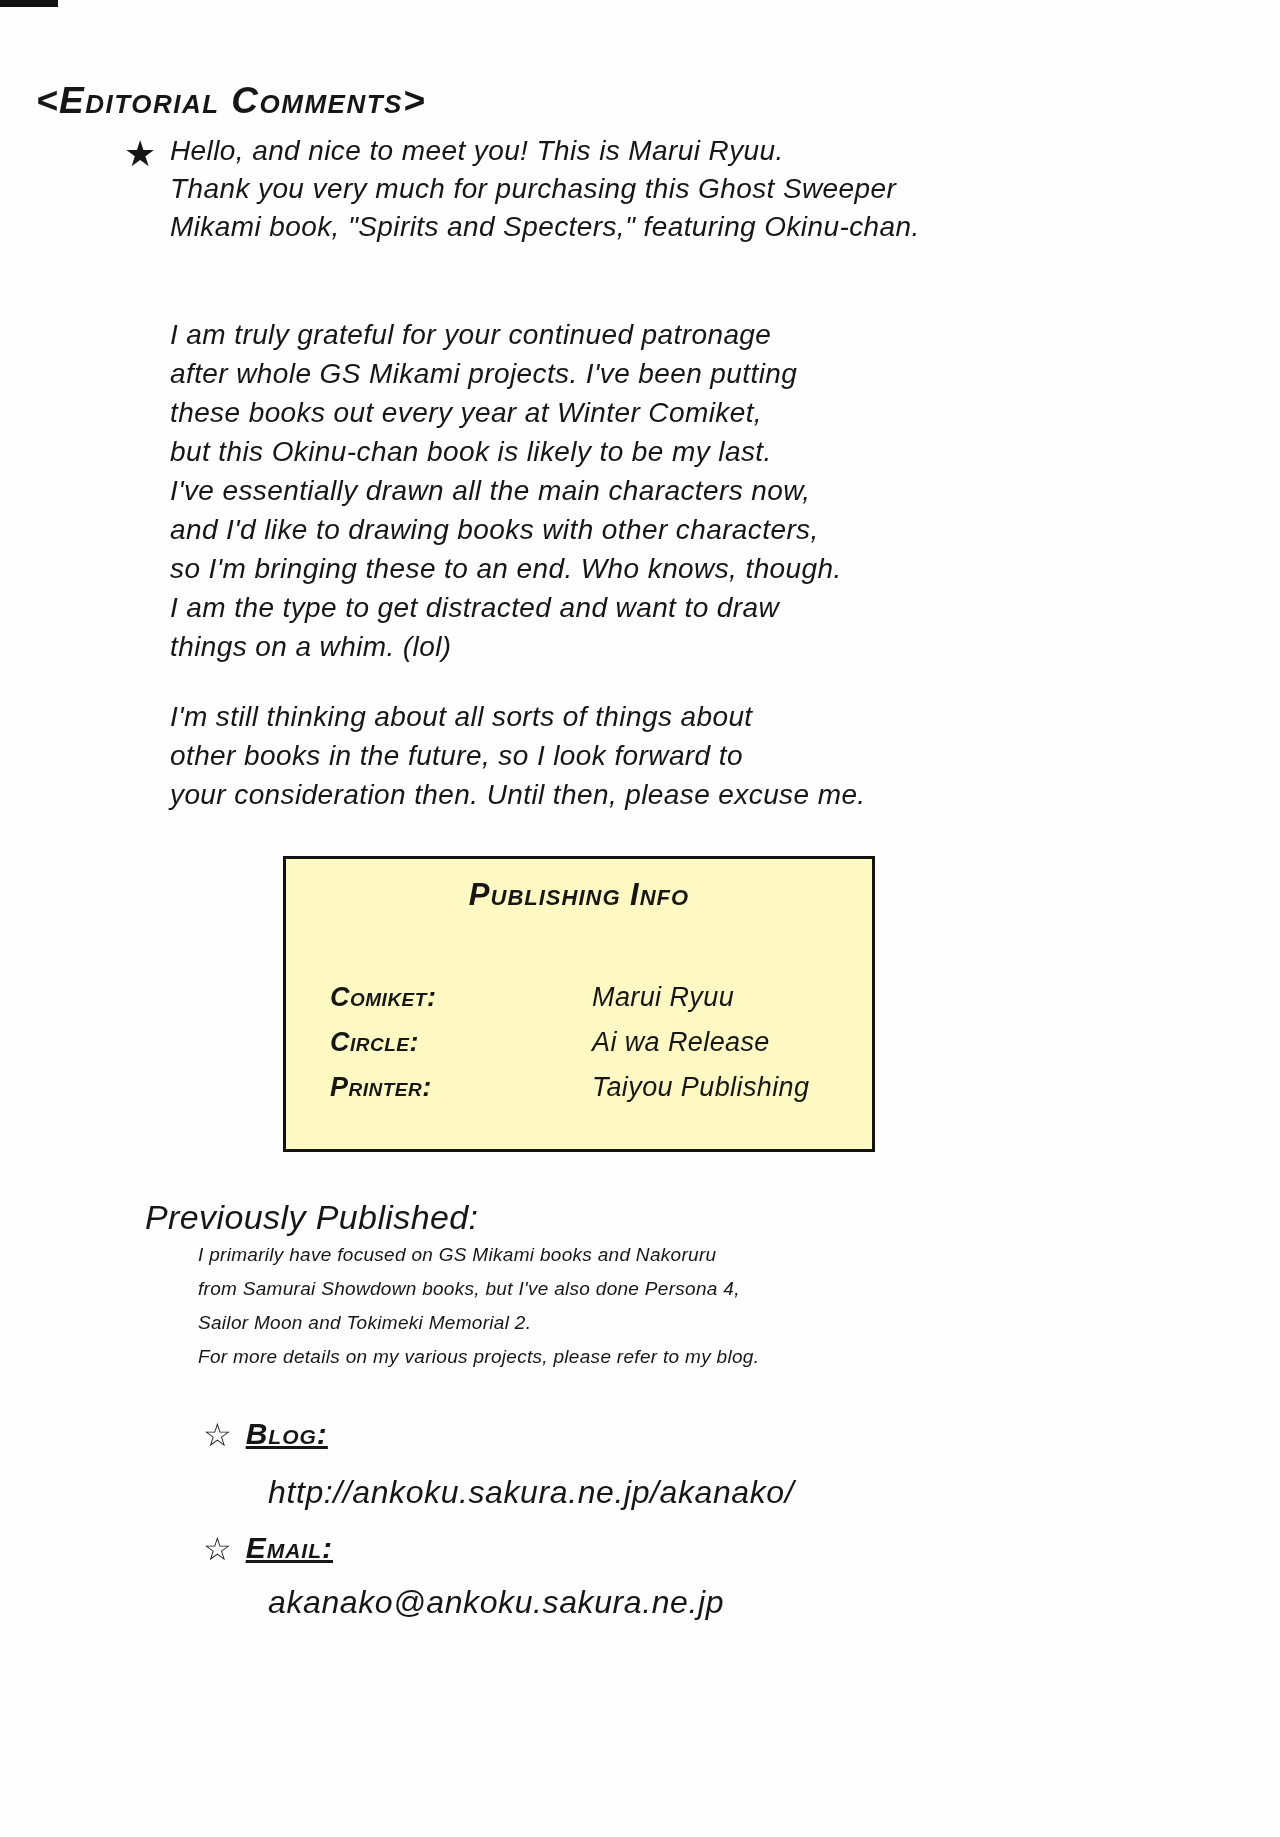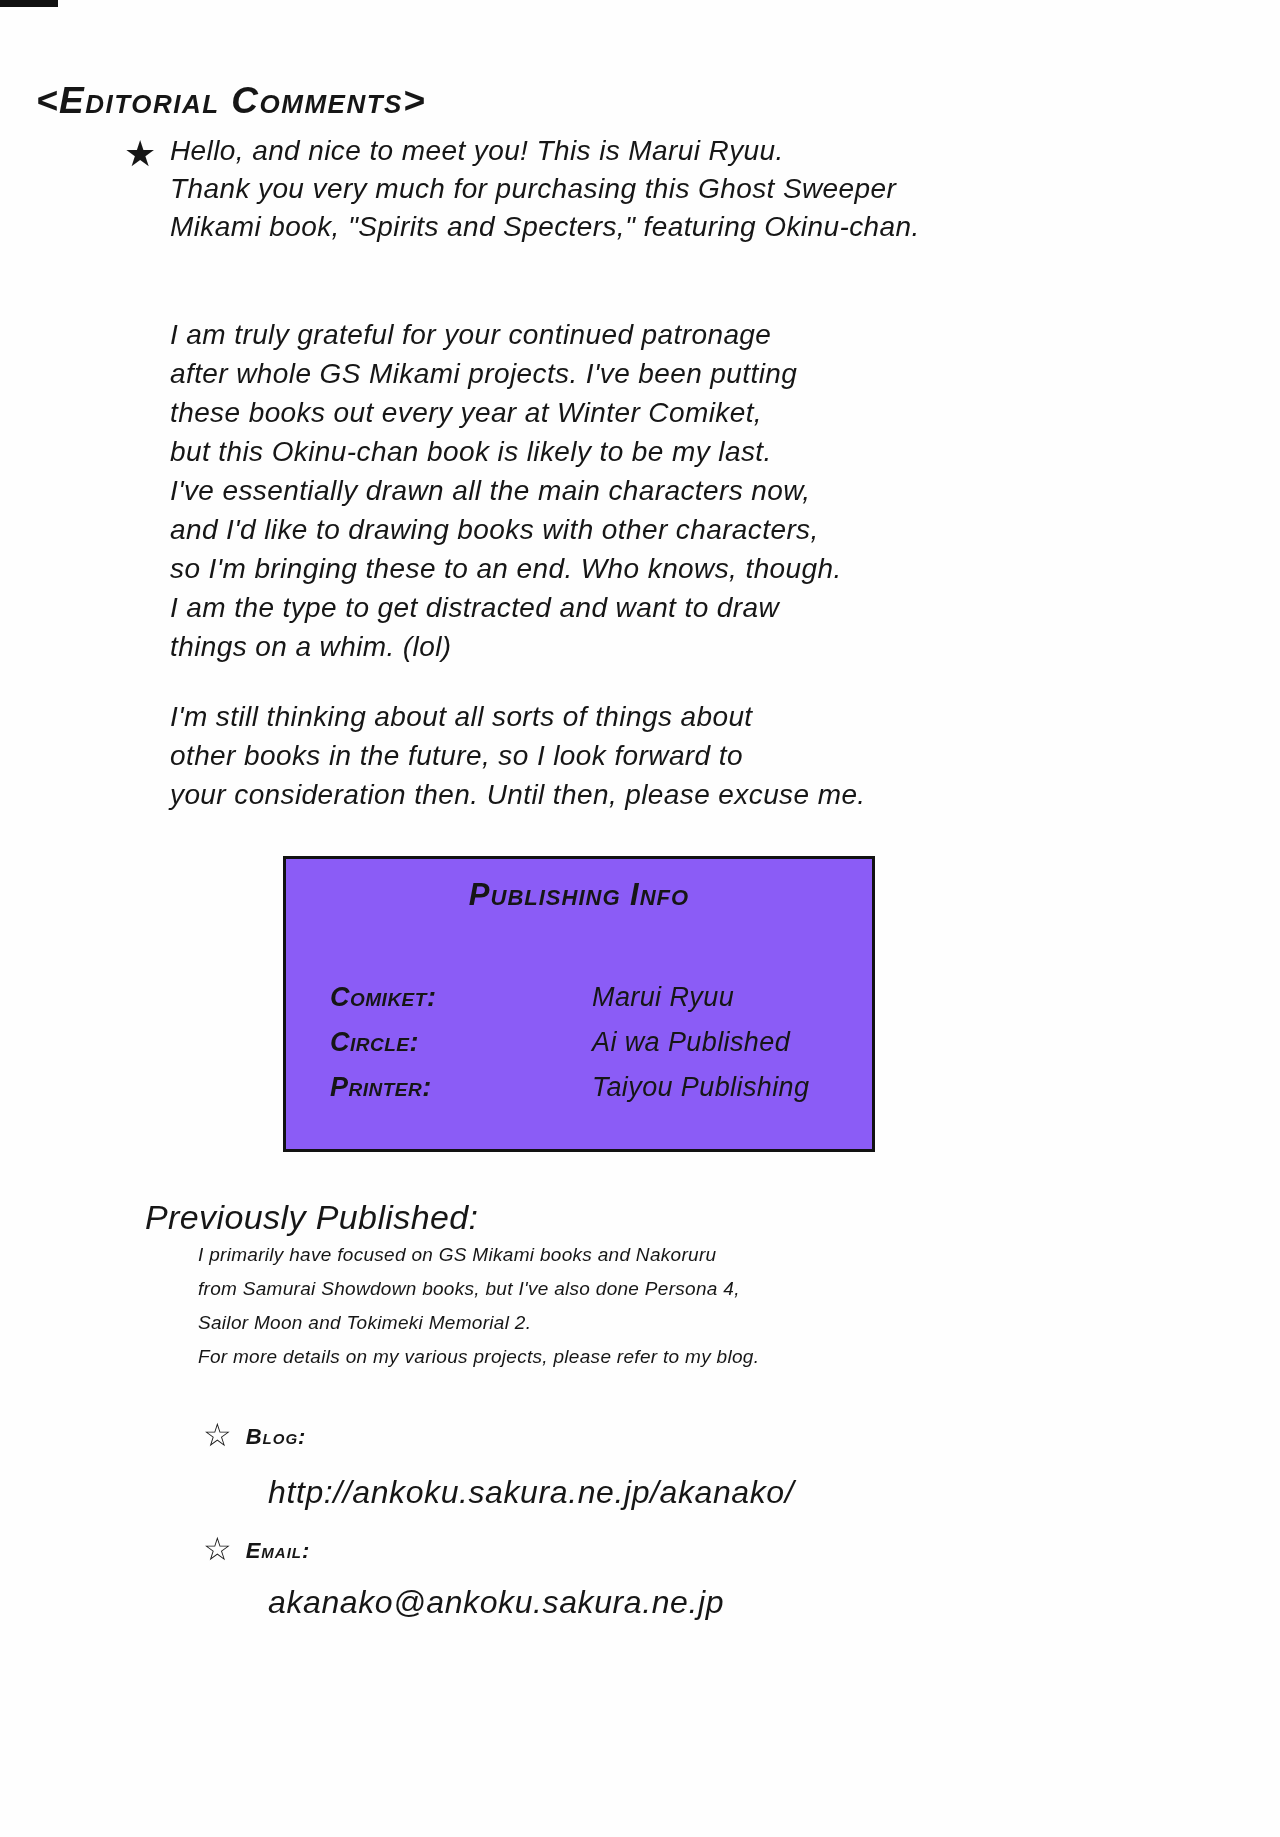--- a/index.html
+++ b/index.html
@@ -44,21 +44,21 @@
     position: absolute;
     left: 124px; top: 133px;
     font-size: 36px;
     font-style: normal;
   }
   .pub-box {
     position: absolute;
     left: 283px; top: 856px;
     width: 592px; height: 296px;
     border: 3px solid #121212;
-    background: #8b5cf6;
+    background: #fef9c3;
   }
   .pub-title {
     margin-top: 18px;
     text-align: center;
     font-size: 31px;
     font-weight: 700;
     font-variant: small-caps;
     letter-spacing: 1px;
   }
   .pub-rows {
@@ -100,24 +100,25 @@
     align-items: baseline;
     gap: 14px;
   }
   .contact-row .star-outline {
     font-size: 32px;
     font-style: normal;
     position: relative;
     top: 2px;
   }
   .contact-label {
-    font-size: 22px;
+    font-size: 30px;
     font-weight: 700;
     font-variant: small-caps;
     letter-spacing: 1px;
+    text-decoration: underline;
   }
   .row-blog { left: 203px; top: 1414px; }
   .row-email { left: 203px; top: 1528px; }
   .contact-value {
     position: absolute;
     left: 268px;
     font-size: 32px;
     letter-spacing: 0.6px;
     white-space: nowrap;
   }
@@ -155,21 +156,21 @@
 
   <div class="pub-box">
     <div class="pub-title">Publishing Info</div>
     <div class="pub-rows">
       <div class="pub-row">
         <span class="pub-label">Comiket:</span>
         <span class="pub-value">Marui Ryuu</span>
       </div>
       <div class="pub-row">
         <span class="pub-label">Circle:</span>
-        <span class="pub-value">Ai wa Published</span>
+        <span class="pub-value">Ai wa Release</span>
       </div>
       <div class="pub-row">
         <span class="pub-label">Printer:</span>
         <span class="pub-value">Taiyou Publishing</span>
       </div>
     </div>
   </div>
 
   <div class="prev-heading">Previously Published:</div>
 

